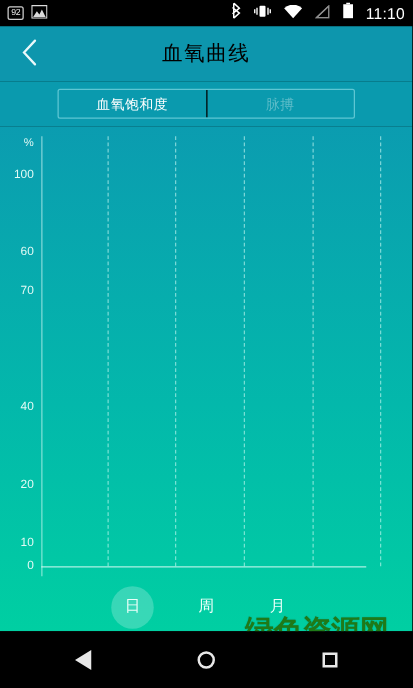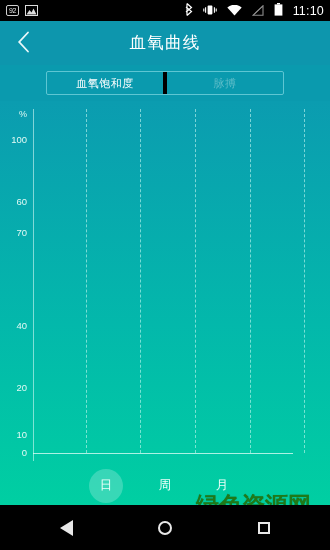--- a/index.html
+++ b/index.html
@@ -38,42 +38,42 @@
     background:#0d96ad;
   }
   .back-btn {
     position:absolute; left:8px; top:8px; width:30px; height:30px;
     display:flex; align-items:center; justify-content:center;
     cursor:pointer;
   }
   .title {
     position:absolute; left:0; top:0; width:330px; height:44px;
     display:flex; align-items:center; justify-content:center;
-    color:#ffffff; font-size:16.5px; letter-spacing:1.2px;
+    color:#000000; font-size:16.5px; letter-spacing:1.2px;
     font-family:"DejaVu Sans",sans-serif;
   }
 
   
   .seg-wrap {
     position:absolute; top:65px; left:0; width:330px; height:36px;
     background:#0a9aae;
     display:flex; align-items:center; justify-content:center;
   }
   .seg {
     display:flex; width:238px; height:24px;
     border:1px solid #5ec6d3; border-radius:2px;
     overflow:hidden;
   }
   .seg-item {
     flex:1; display:flex; align-items:center; justify-content:center;
     font-size:11px; font-family:Liberation Sans, sans-serif;
     letter-spacing:0.5px; cursor:pointer;
   }
   .seg-item.active { color:#ffffff; }
-  .seg-item.inactive { color:#5fbdc9; border-left:4px solid #000000; }
+  .seg-item.inactive { color:#5fbdc9; border-left:1px solid #000000; }
 
   
   .chart-area {
     position:absolute; top:101px; left:0; width:330px; height:404px;
     background:linear-gradient(to bottom,#0b9cb0 0%,#03b8ab 55%,#00cfa2 100%);
     overflow:hidden;
   }
   .y-axis-line {
     position:absolute; left:33px; top:8px; width:1px; height:352px;
     background:rgba(230,255,250,0.55);

